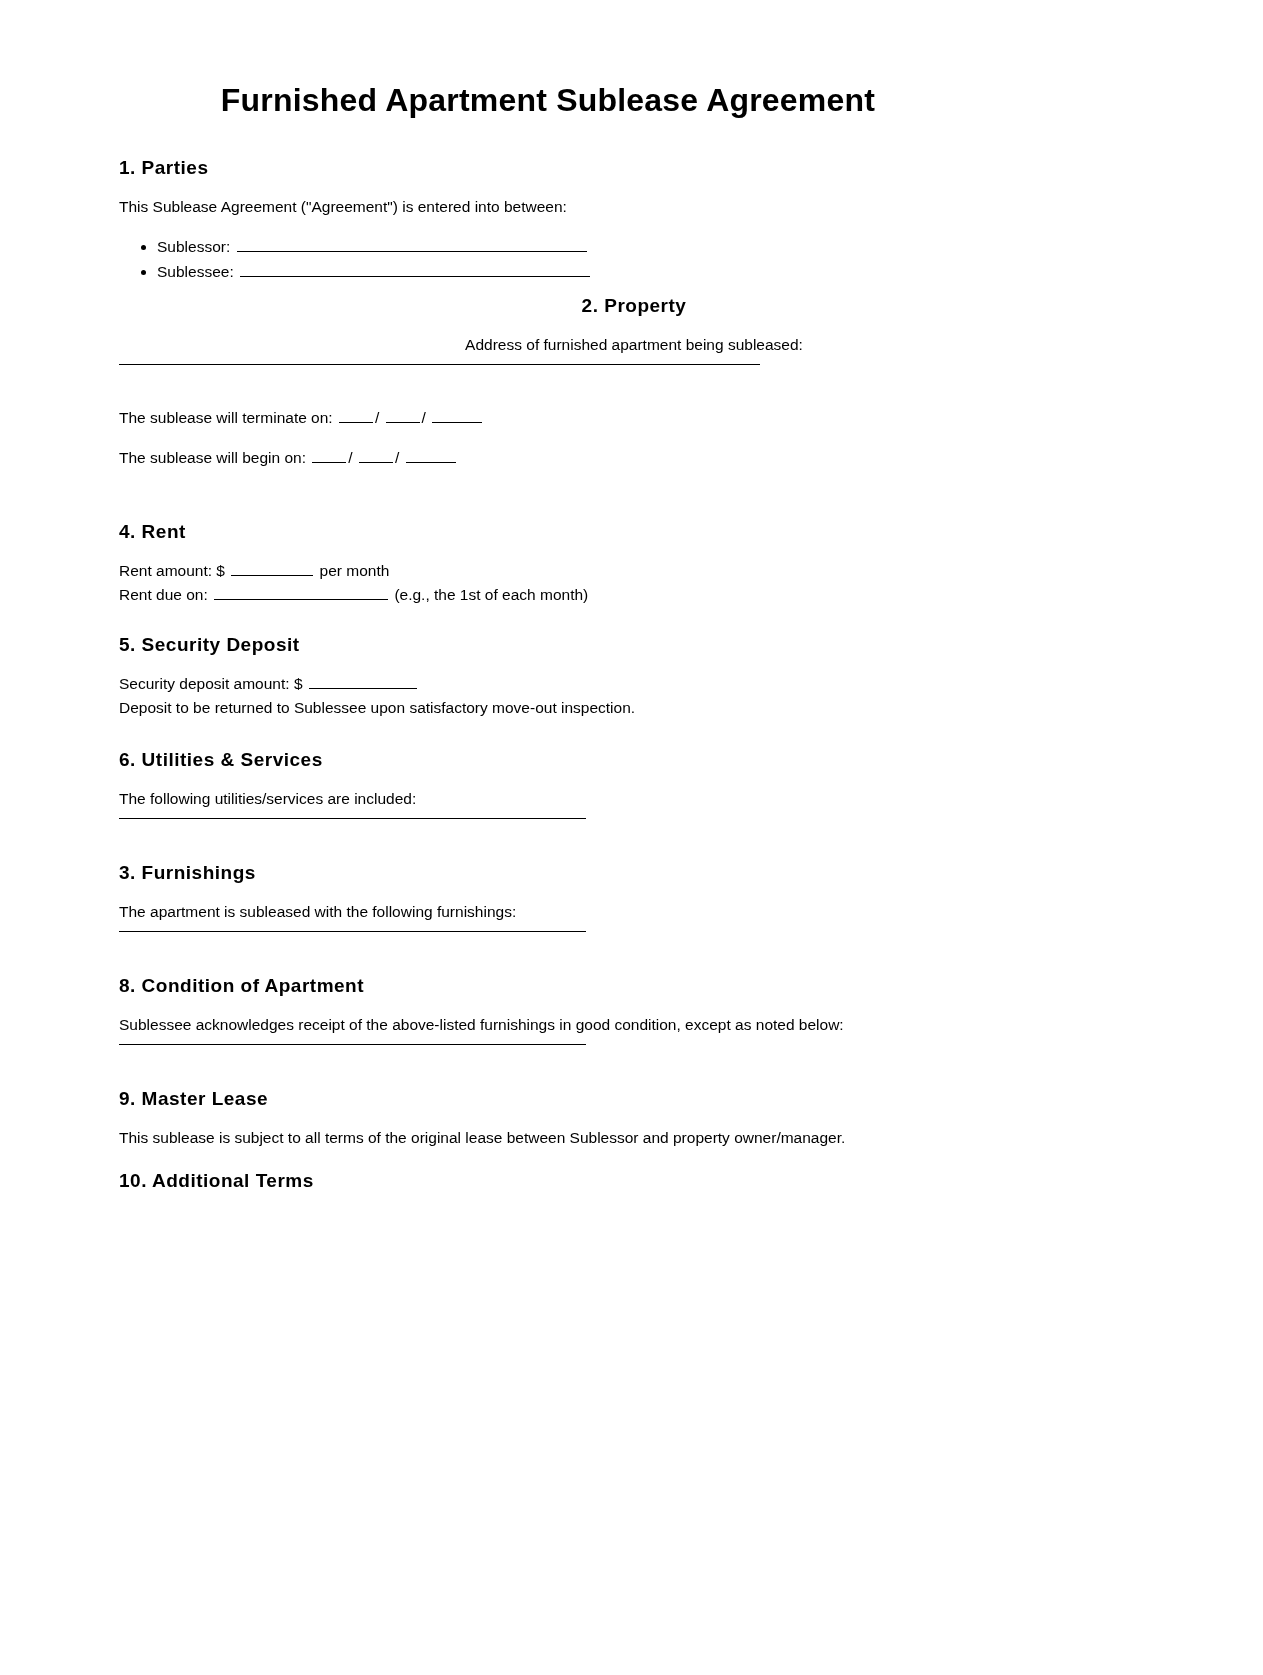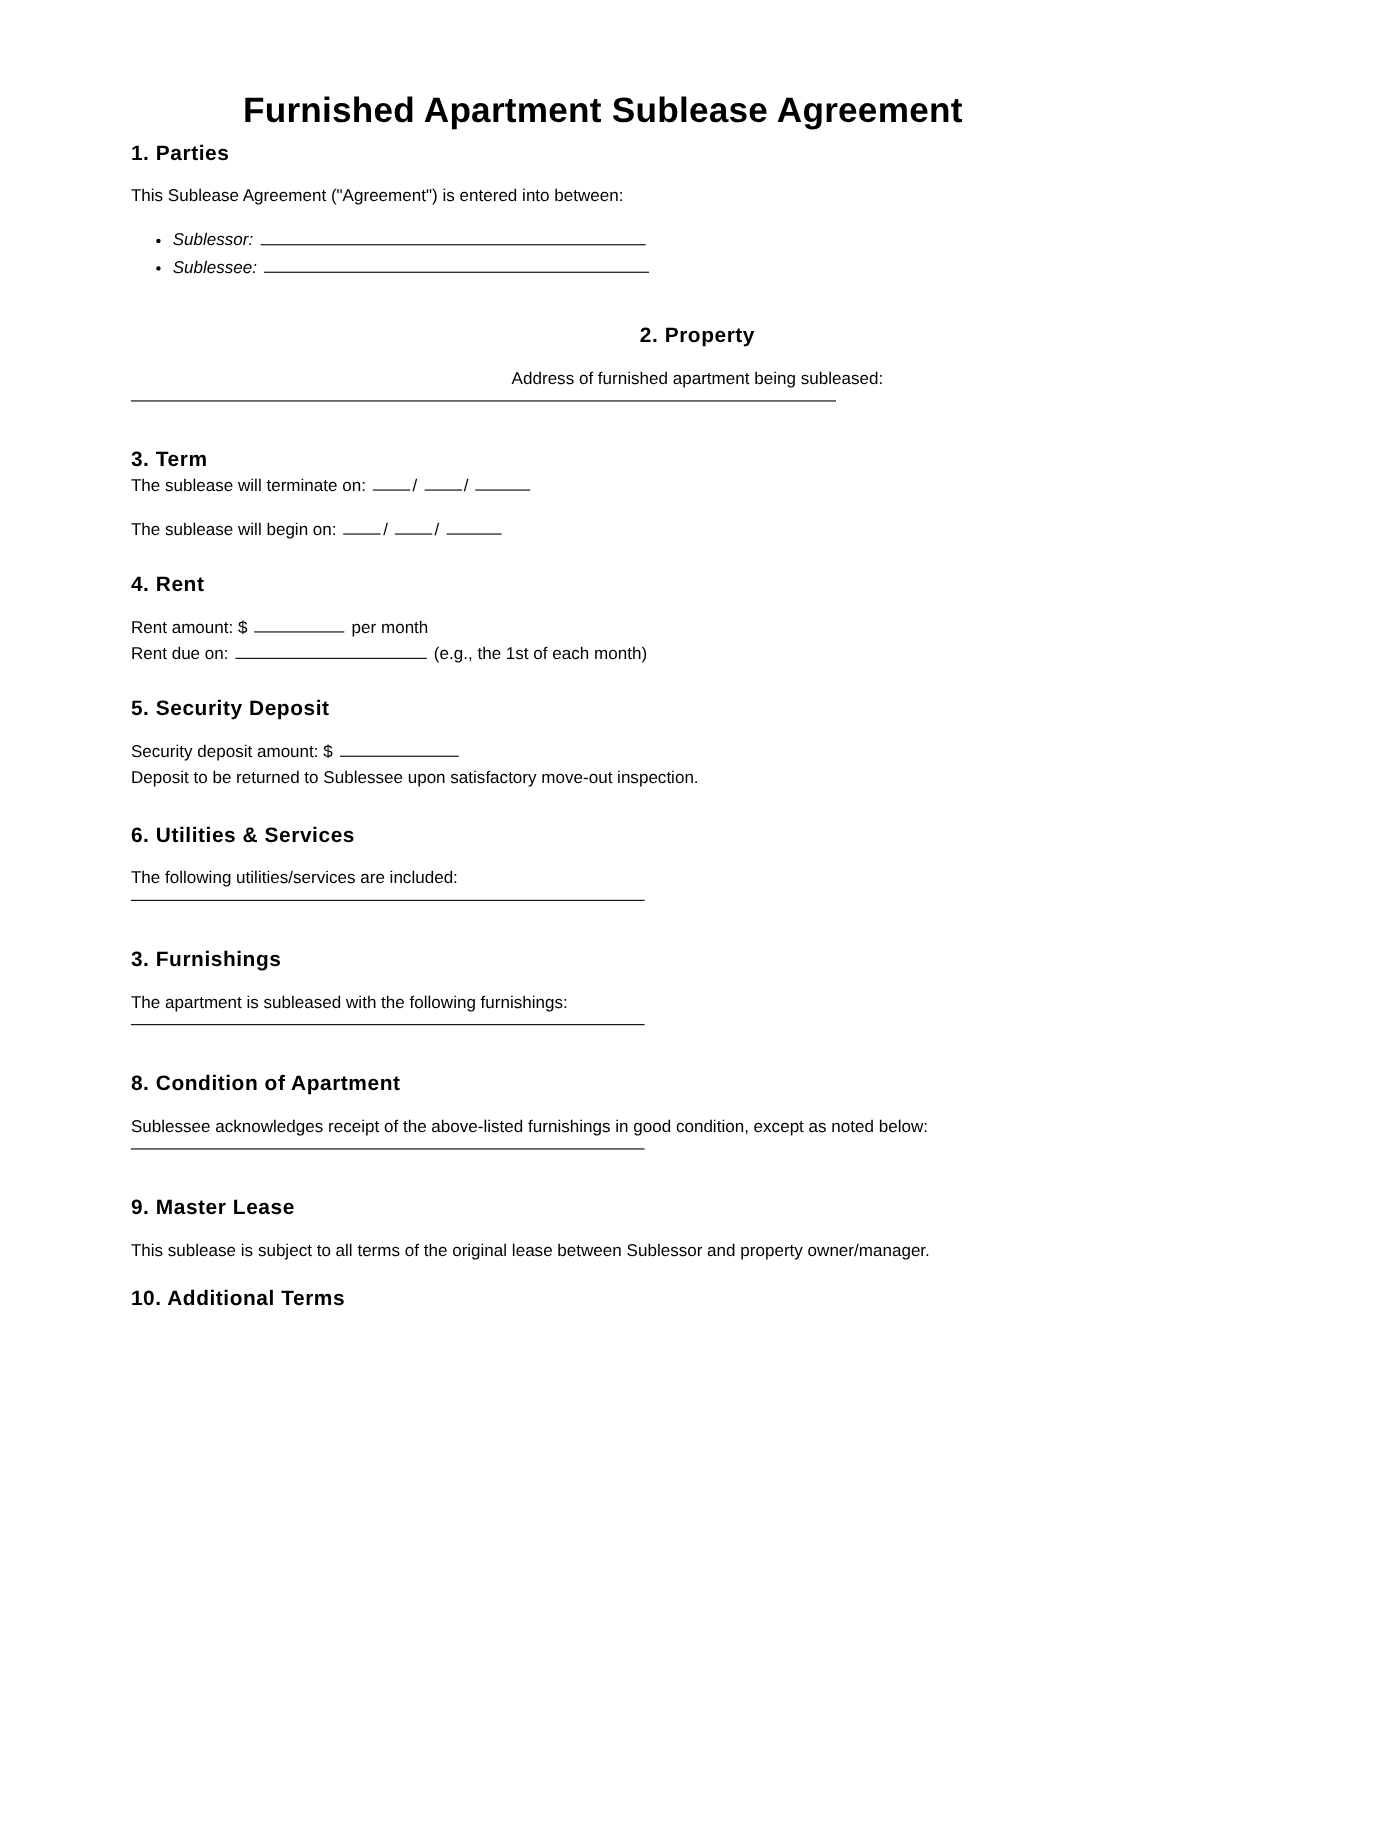--- a/index.html
+++ b/index.html
@@ -63,32 +63,31 @@
       border-bottom: 1px solid #000;
       height: 14px;
       vertical-align: baseline;
       margin: 0 2px;
     }
     ul.parties {
       margin: 14px 0 0 0;
       padding-left: 38px;
       font-size: 15.5px;
       line-height: 25px;
-      font-style: italic;
     }
     ul.parties li { padding-left: 0; }
   </style>
 </head>
 <body>
 
 <div class="doc">
 
   <h1 class="doc-title">Furnished Apartment Sublease Agreement</h1>
 
-  <div class="section" style="top:128px;">
+  <div class="section" style="top:156px;">
     <h2 class="section-heading">1. Parties</h2>
     <p class="p first-p">This Sublease Agreement ("Agreement") is entered into between:</p>
     <ul class="parties">
       <li>
         <span>Sublessor:</span>
         <span class="inline-blank" style="width:350px;"></span>
       </li>
       <li>
         <span>Sublessee:</span>
         <span class="inline-blank" style="width:350px;"></span>
@@ -96,21 +95,20 @@
     </ul>
   </div>
 
   <div class="section" style="top:294px;text-align:center;">
     <h2 class="section-heading">2. Property</h2>
     <p class="p first-p">Address of furnished apartment being subleased:</p>
     <span class="blank-line" style="width:641px; margin-top:6px;"></span>
   </div>
 
   <div class="section" style="top:407px;">
-    <h2 class="section-heading">3. Term</h2>
     <p class="p" style="margin-top:-2px;">
       <span>The sublease will terminate on:</span>
       <span class="inline-blank" style="width:34px;"></span><span>/</span>
       <span class="inline-blank" style="width:34px;"></span><span>/</span>
       <span class="inline-blank" style="width:50px;"></span>
     </p>
     <p class="p first-p">
       <span>The sublease will begin on:</span>
       <span class="inline-blank" style="width:34px;"></span><span>/</span>
       <span class="inline-blank" style="width:34px;"></span><span>/</span>

